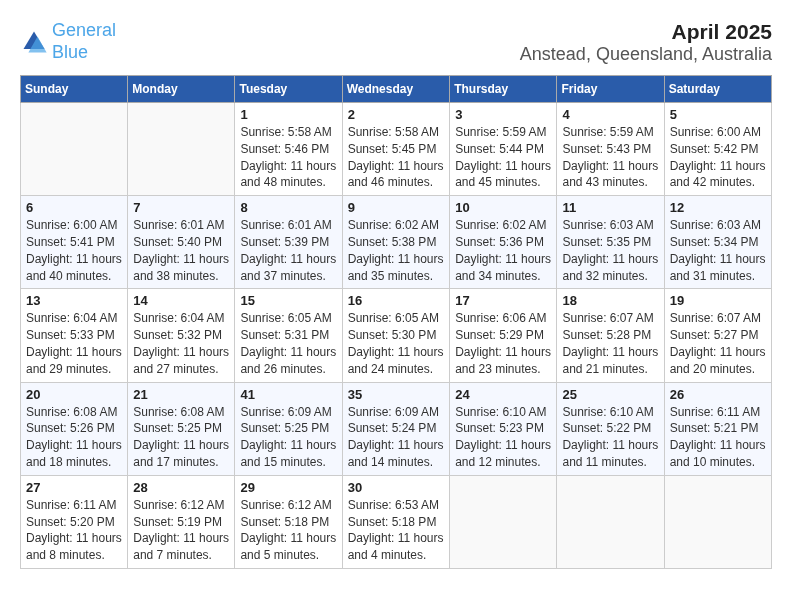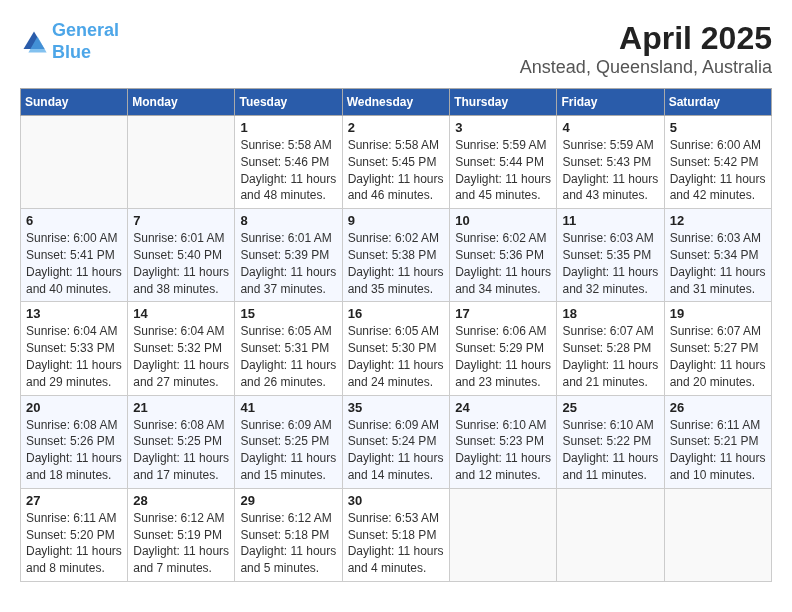--- a/index.html
+++ b/index.html
@@ -15,37 +15,37 @@
       justify-content: space-between;
       align-items: flex-start;
       margin-bottom: 10px;
     }
     .logo {
       display: flex;
       align-items: center;
     }
     .logo-text {
       font-size: 18px;
-      font-weight: bold;
+      font-weight: normal;
       color: #003366;
       line-height: 1.2;
     }
     .logo-text span {
       color: #4da6e8;
     }
     .logo-icon {
       width: 28px;
       height: 28px;
       margin-right: 4px;
     }
     .title-area {
       text-align: right;
     }
     .main-title {
-      font-size: 32px;
+      font-size: 21px;
       font-weight: bold;
       color: #222;
     }
     .subtitle {
       font-size: 18px;
       color: #555;
     }
     .calendar {
       width: 100%;
       border-collapse: collapse;

